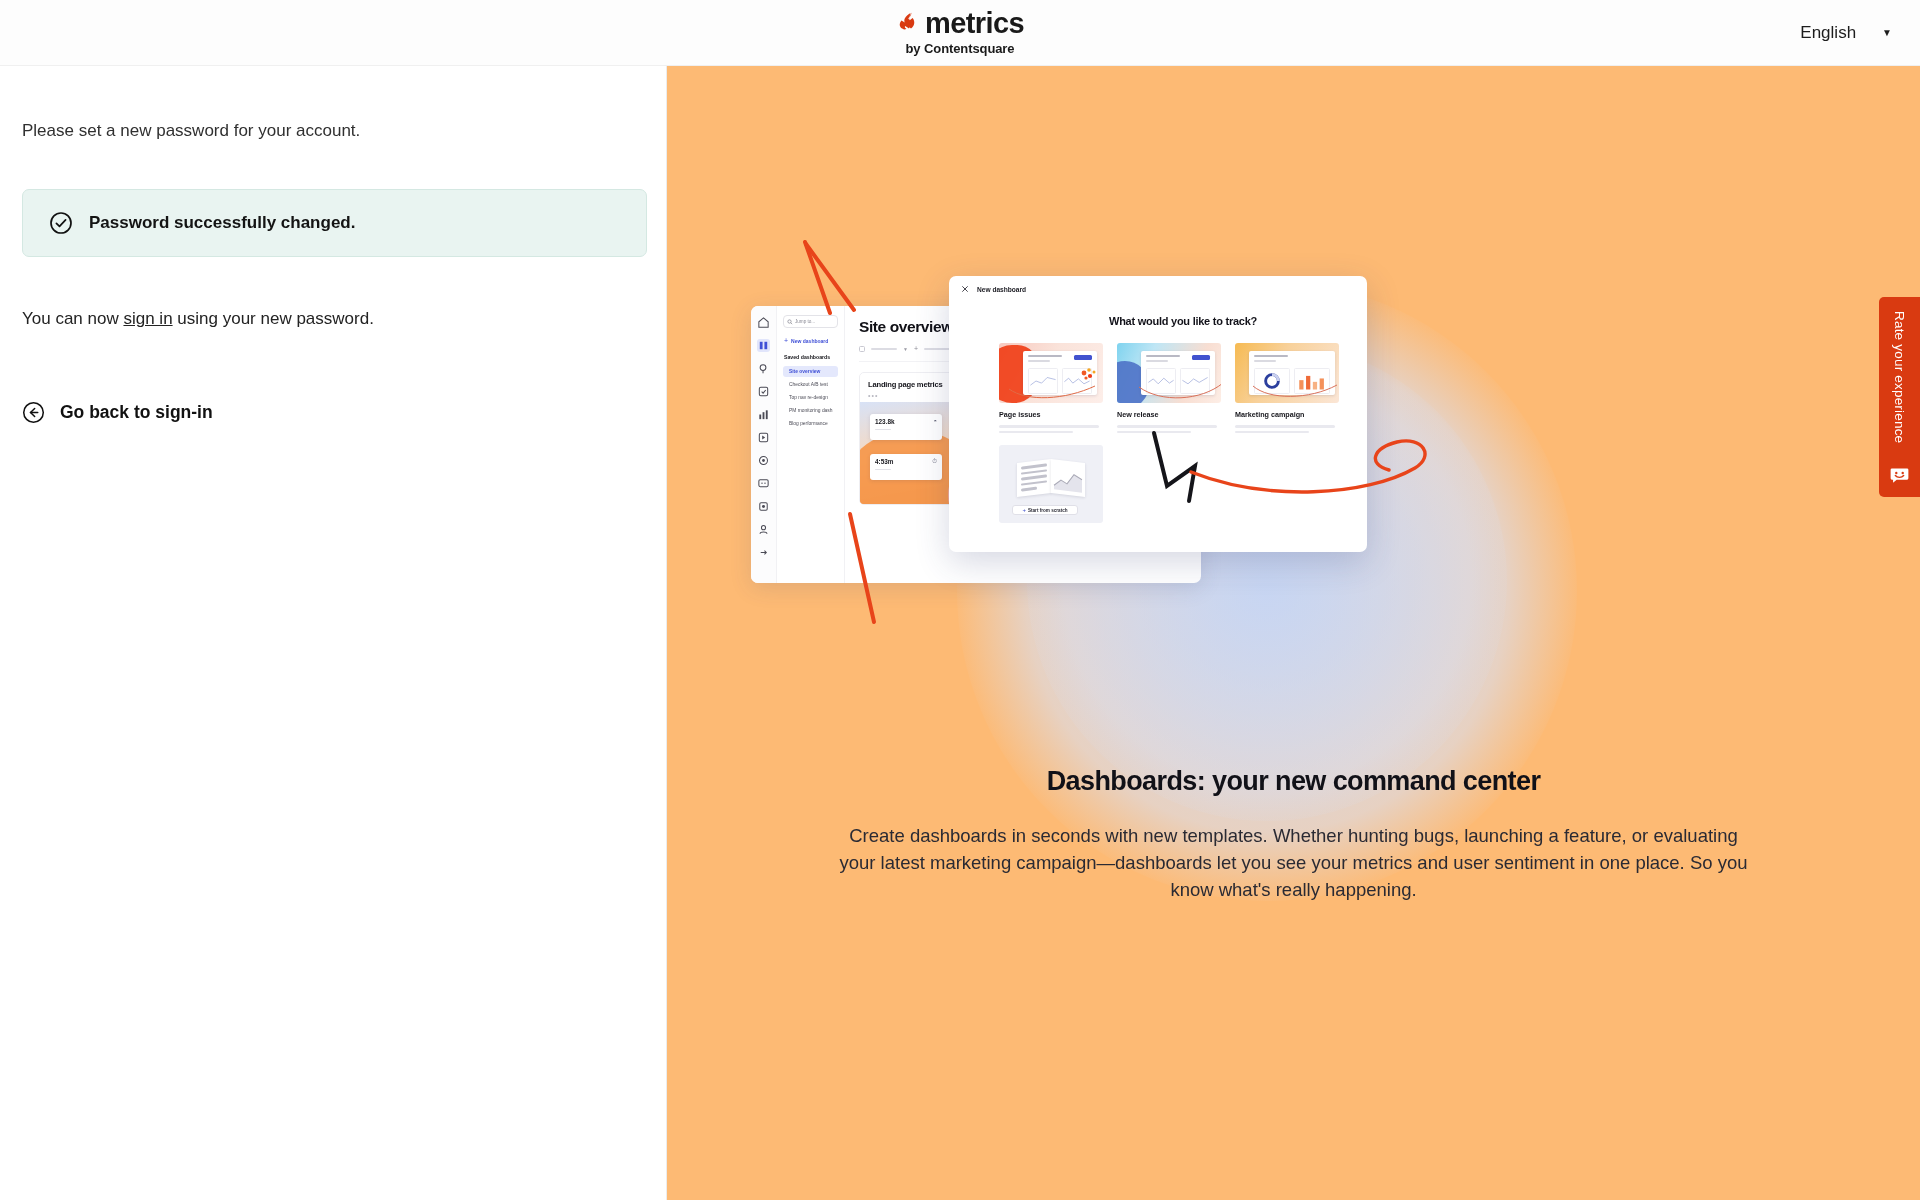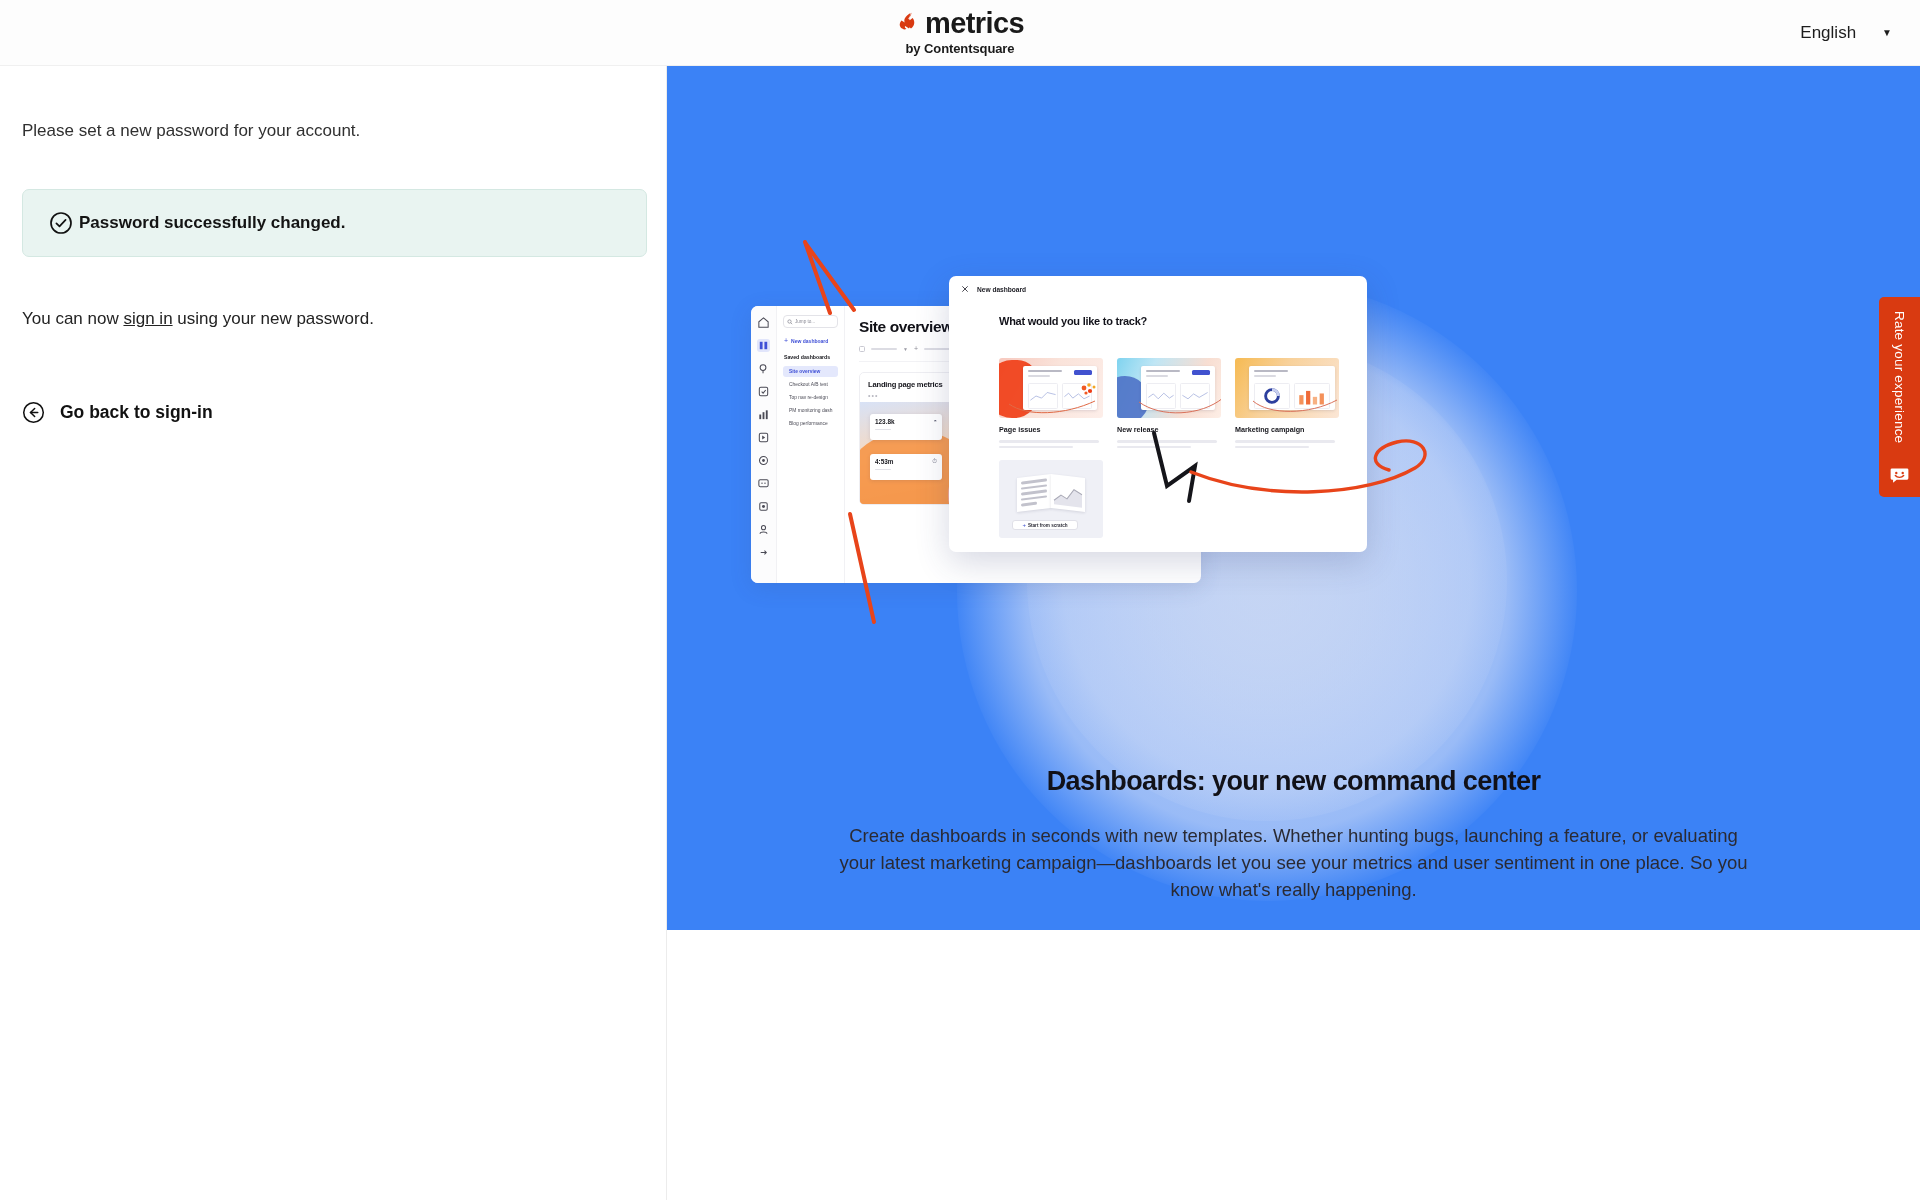--- a/index.html
+++ b/index.html
@@ -50,21 +50,21 @@
     letter-spacing: -0.7px; margin: 0 0 24px 0;
   }
   #page-subtitle {
     font-size: 17px; color: #303030; margin: 0 0 48px 0;
   }
   #success-banner {
     width: 625px; min-height: 68px;
     background: #e9f4f1;
     border: 1px solid #d4e8e2;
     border-radius: 7px;
-    display: flex; align-items: center; gap: 6px;
+    display: flex; align-items: center; gap: 16px;
     padding: 0 26px;
   }
   #check-icon { flex: 0 0 auto; width: 24px; height: 24px; display: block; }
   #success-text { font-size: 17px; font-weight: 700; color: #141414; }
 
   #signin-line {
     margin-top: 52px; font-size: 17px; color: #232323;
   }
   #signin-link {
     color: #232323; text-decoration: underline; cursor: pointer;
@@ -73,22 +73,22 @@
   #goback {
     margin-top: 72px;
     display: inline-flex; align-items: center; gap: 15px;
     cursor: pointer;
   }
   #goback-icon { width: 23px; height: 23px; display: block; flex: 0 0 auto; }
   #goback-label { font-size: 17.5px; font-weight: 700; color: #111111; }
 
   
   #right-pane {
-    position: absolute; top: 66px; left: 667px; width: 1253px; height: 864px;
-    background: #3b82f6;
+    position: absolute; top: 66px; left: 667px; width: 1253px; height: 1134px;
+    background: #fdba74;
     overflow: hidden;
   }
   #glow {
     position: absolute; left: 290px; top: 215px; width: 620px; height: 620px;
     border-radius: 50%;
     background: radial-gradient(circle at 50% 50%, rgba(205,218,245,0.95) 0%, rgba(216,225,247,0.6) 55%, rgba(228,231,246,0) 72%);
   }
   #glow2 {
     position: absolute; left: 360px; top: 275px; width: 480px; height: 480px;
     border-radius: 50%;
@@ -192,21 +192,22 @@
     overflow: hidden;
   }
   #modal-head {
     display: flex; align-items: center; gap: 8px; padding: 9px 0 0 12px;
   }
   #modal-x { width: 8px; height: 8px; color: #2a2a33; display: block; }
   #modal-head span { font-size: 6.6px; font-weight: 700; color: #1b1b22; }
   #modal-body { padding: 22px 0 0 50px; }
   #track-q {
     font-size: 11px; font-weight: 700; color: #12121a; letter-spacing: -0.25px;
-    margin-bottom: 31px;
+    margin-bottom: 16px;
+    text-align: center;
   }
   #cards { display: flex; gap: 14px; }
   .tcard { width: 104px; }
   .thumb {
     height: 60px; border-radius: 3px; position: relative; overflow: hidden;
   }
   .thumb .mini {
     position: absolute; left: 24px; top: 8px; right: 6px; bottom: 8px;
     background: #fff; border-radius: 2px;
     box-shadow: 0 1px 3px rgba(40,45,80,.14);

